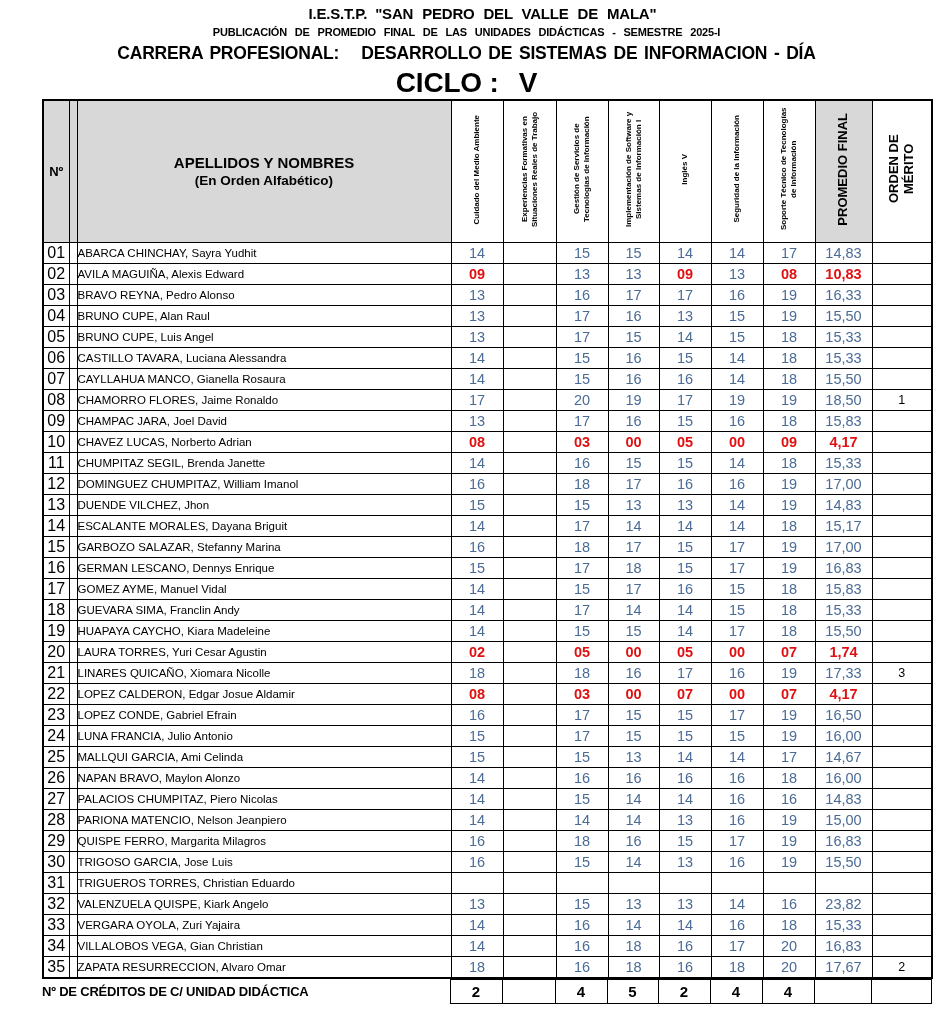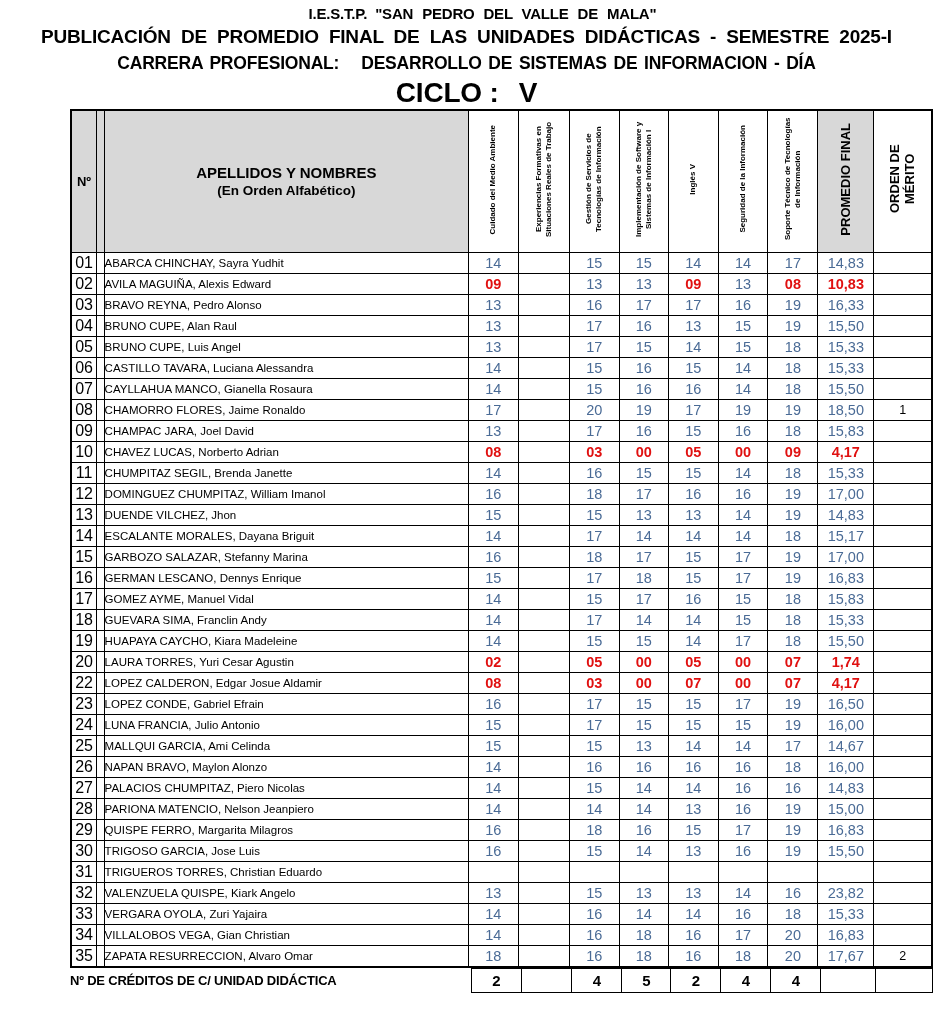--- a/index.html
+++ b/index.html
@@ -2,28 +2,28 @@
 <html style="--blue: #4a6b96; --red: #e01010;"><head>
 <meta charset="utf-8">
 <style>
   html,body{margin:0;padding:0;width:933px;height:1024px;background:#fff;overflow:hidden;
     font-family:"Liberation Sans", sans-serif; color:#000;}
   .page{width:933px;}
   
   .titles{padding-top:5px;text-align:center;letter-spacing:-0.2px;}
   .t1{font-size:15px;font-weight:bold;word-spacing:5px;}
   .t1 .lead{margin-right:8px;padding-left:32px;}
-  .t2{font-size:19px;font-weight:bold;word-spacing:5px;margin-top:4px;}
+  .t2{font-size:11px;font-weight:bold;word-spacing:5px;margin-top:4px;}
   .t3{font-size:17.5px;font-weight:bold;word-spacing:2px;margin-top:5px;}
   .t3 .lead{margin-right:22px;}
   .t4{font-size:28px;font-weight:bold;margin-top:3px;}
   .t4 .lead{margin-right:20px;}
   
   .tblwrap{margin-left:42px;}
-  table{border-collapse:collapse;table-layout:fixed;margin-left:28px;}
+  table{border-collapse:collapse;table-layout:fixed;}
   table.main{border:2px solid #000;}
   table.main th, table.main td{border:1px solid #000;padding:0;overflow:hidden;}
   thead tr{height:142px;}
   th{font-weight:bold;vertical-align:middle;text-align:center;}
   .gray{background:#d8d8d8;}
   .no-h{font-size:13px;}
   .names-h .l1{font-size:15px;font-weight:bold;}
   .names-h .l2{font-size:13.5px;font-weight:bold;margin-top:2px;}
   .vtext{writing-mode:vertical-rl;transform:rotate(180deg);display:inline-block;
          font-size:8px;font-weight:bold;line-height:1.25;max-height:130px;}
@@ -370,20 +370,34 @@
             <td class="grade"></td>
             <td class="grade fail">05</td>
             <td class="grade fail">00</td>
             <td class="grade fail">05</td>
             <td class="grade fail">00</td>
             <td class="grade fail">07</td>
             <td class="grade fail">1,74</td>
             <td class="merit"></td>
           </tr>
           <tr>
+            <td class="num">21</td>
+            <td class="thin"></td>
+            <td class="name">LINARES QUICAÑO, Xiomara Nicolle</td>
+            <td class="grade pass">18</td>
+            <td class="grade"></td>
+            <td class="grade pass">18</td>
+            <td class="grade pass">16</td>
+            <td class="grade pass">17</td>
+            <td class="grade pass">16</td>
+            <td class="grade pass">19</td>
+            <td class="grade pass">17,33</td>
+            <td class="merit">3</td>
+          </tr>
+          <tr>
             <td class="num">22</td>
             <td class="thin"></td>
             <td class="name">LOPEZ CALDERON, Edgar Josue Aldamir</td>
             <td class="grade fail">08</td>
             <td class="grade"></td>
             <td class="grade fail">03</td>
             <td class="grade fail">00</td>
             <td class="grade fail">07</td>
             <td class="grade fail">00</td>
             <td class="grade fail">07</td>

